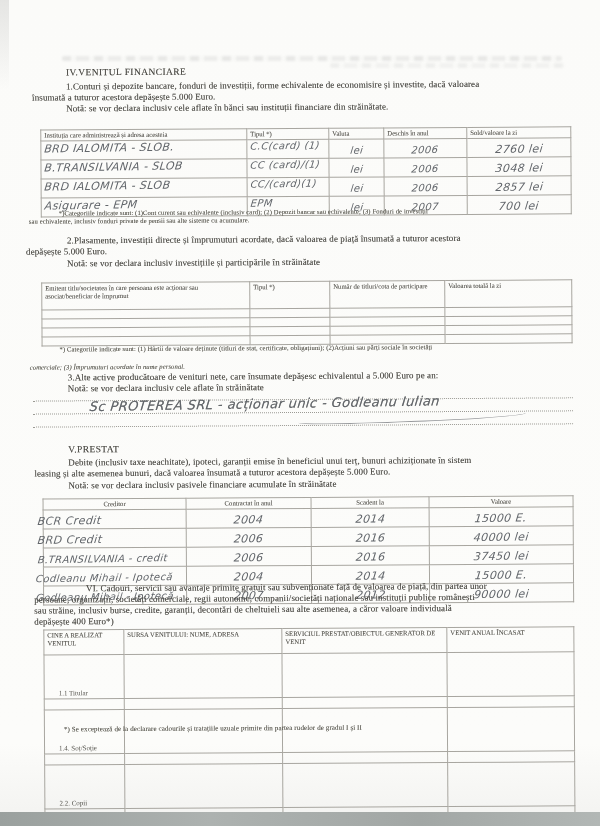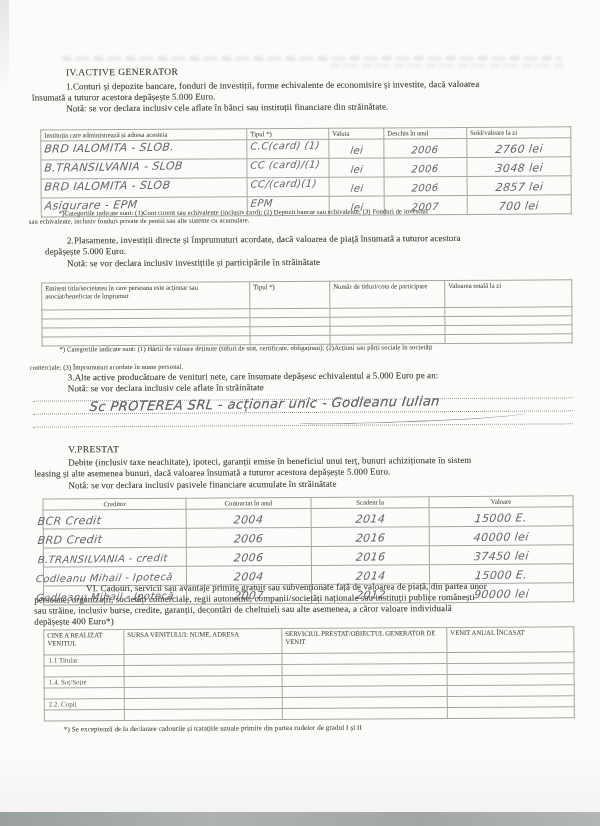--- a/index.html
+++ b/index.html
@@ -31,33 +31,33 @@
       rgba(138,140,138,.04) 27px 32px); }
   .bottom-band { position:absolute; left:0; top:812px; width:600px; height:14px;
     background:linear-gradient(90deg,#9aa09e 0%, #adb2b0 35%, #a2a7a5 70%, #b2b7b5 100%); }
   .edge-shade { position:absolute; left:0; top:0; width:9px; height:90px;
     background:linear-gradient(180deg, rgba(150,150,148,.22), rgba(150,150,148,0)); }
   .hw-underline { position:absolute; left:298px; top:414px; width:228px; height:8px;
     border-bottom:1.4px solid rgba(98,102,107,.65); border-radius:0 0 100% 40%;
     transform:rotate(-1.2deg); }
   .empty-row td { height:8px; }
   .vi-row td { height:10px; }
-  .vi-label { font-size:7px; color:#56554f; padding:1px 4px; display:block; }
+  .vi-label { font-size:7px; color:#56554f; padding:1px 14px; display:block;margin-top:33px; }
 </style>
 </head>
 <body>
 
 <div class="sheet">
   <div class="edge-shade"></div>
   <div class="smudge" style="left:62px; top:56px; width:500px; opacity:.55;"></div>
   <div class="smudge" style="left:330px; top:63px; width:235px; opacity:.35;"></div>
 
   <div class="tilt">
 
-    <div class="pline sec-title" style="left:68px; top:66px;">IV.ACTIVE GENERATOR</div>
+    <div class="pline sec-title" style="left:68px; top:66px;">IV.VENITUL FINANCIARE</div>
     <div class="pline" style="left:68px; top:80px;">1.Conturi și depozite bancare, fonduri de investiții, forme echivalente de economisire și investite, dacă valoarea</div>
     <div class="pline" style="left:34px; top:91px;">însumată a tuturor acestora depășește 5.000 Euro.</div>
     <div class="pline" style="left:68px; top:102px;">Notă: se vor declara inclusiv cele aflate în bănci sau instituții financiare din străinătate.</div>
 
     <table style="left:42px; top:128px; width:530px;">
       <colgroup>
           <col style="width:206px">
           <col style="width:82px">
           <col style="width:55px">
           <col style="width:83px">
@@ -115,21 +115,21 @@
         <td class="t-center"><span class="hw hw-md">2007</span></td>
         <td class="t-center"><span class="hw hw-lg">700 lei</span></td>
       </tr>
     </tbody>
       </table>
 
     <div class="pline fn" style="left:60px; top:208px;">*)Categoriile indicate sunt: (1)Cont curent sau echivalente (inclusiv card); (2) Depozit bancar sau echivalente; (3) Fonduri de investiții</div>
     <div class="pline fn" style="left:30px; top:216px;">sau echivalente, inclusiv fonduri private de pensii sau alte sisteme cu acumulare.</div>
 
     <div class="pline" style="left:68px; top:234px;">2.Plasamente, investiții directe și împrumuturi acordate, dacă valoarea de piață însumată a tuturor acestora</div>
-    <div class="pline" style="left:46px; top:245px;">depășește 5.000 Euro.</div>
+    <div class="pline" style="left:27px; top:245px;">depășește 5.000 Euro.</div>
     <div class="pline" style="left:68px; top:257px;">Notă: se vor declara inclusiv investițiile și participările în străinătate</div>
 
     <table style="left:42px; top:281px; width:530px;">
       <colgroup>
           <col style="width:208px">
           <col style="width:80px">
           <col style="width:115px">
           <col style="width:127px">
         </colgroup>
       <tbody>
@@ -160,21 +160,21 @@
       <tr class="empty-row">
             <td></td>
             <td></td>
             <td></td>
             <td></td>
           </tr>
     </tbody>
       </table>
 
     <div class="pline fn" style="left:60px; top:344px;">*) Categoriile indicate sunt: (1) Hârtii de valoare deținute (titluri de stat, certificate, obligațiuni); (2)Acțiuni sau părți sociale în societăți</div>
-    <div class="pline fn" style="left:30px; top:362px;">comerciale; (3) Împrumuturi acordate în nume personal.</div>
+    <div class="pline fn" style="left:30px; top:362px;font-style:italic;">comerciale; (3) Împrumuturi acordate în nume personal.</div>
 
     <div class="pline" style="left:68px; top:371px;">3.Alte active producătoare de venituri nete, care însumate depășesc echivalentul a 5.000 Euro pe an:</div>
     <div class="pline" style="left:68px; top:382px;">Notă: se vor declara inclusiv cele aflate în străinătate</div>
 
     <div class="dotline" style="left:33px; top:399px; width:540px;"></div>
     <div class="dotline" style="left:33px; top:412px; width:540px;"></div>
     <div class="dotline" style="left:33px; top:425px; width:540px;"></div>
     <div class="pline" style="left:90px; top:396px;">
       <span class="hw" style="font-size:13px;">Sc PROTEREA SRL  - acționar unic - Godleanu Iulian</span>
     </div>

